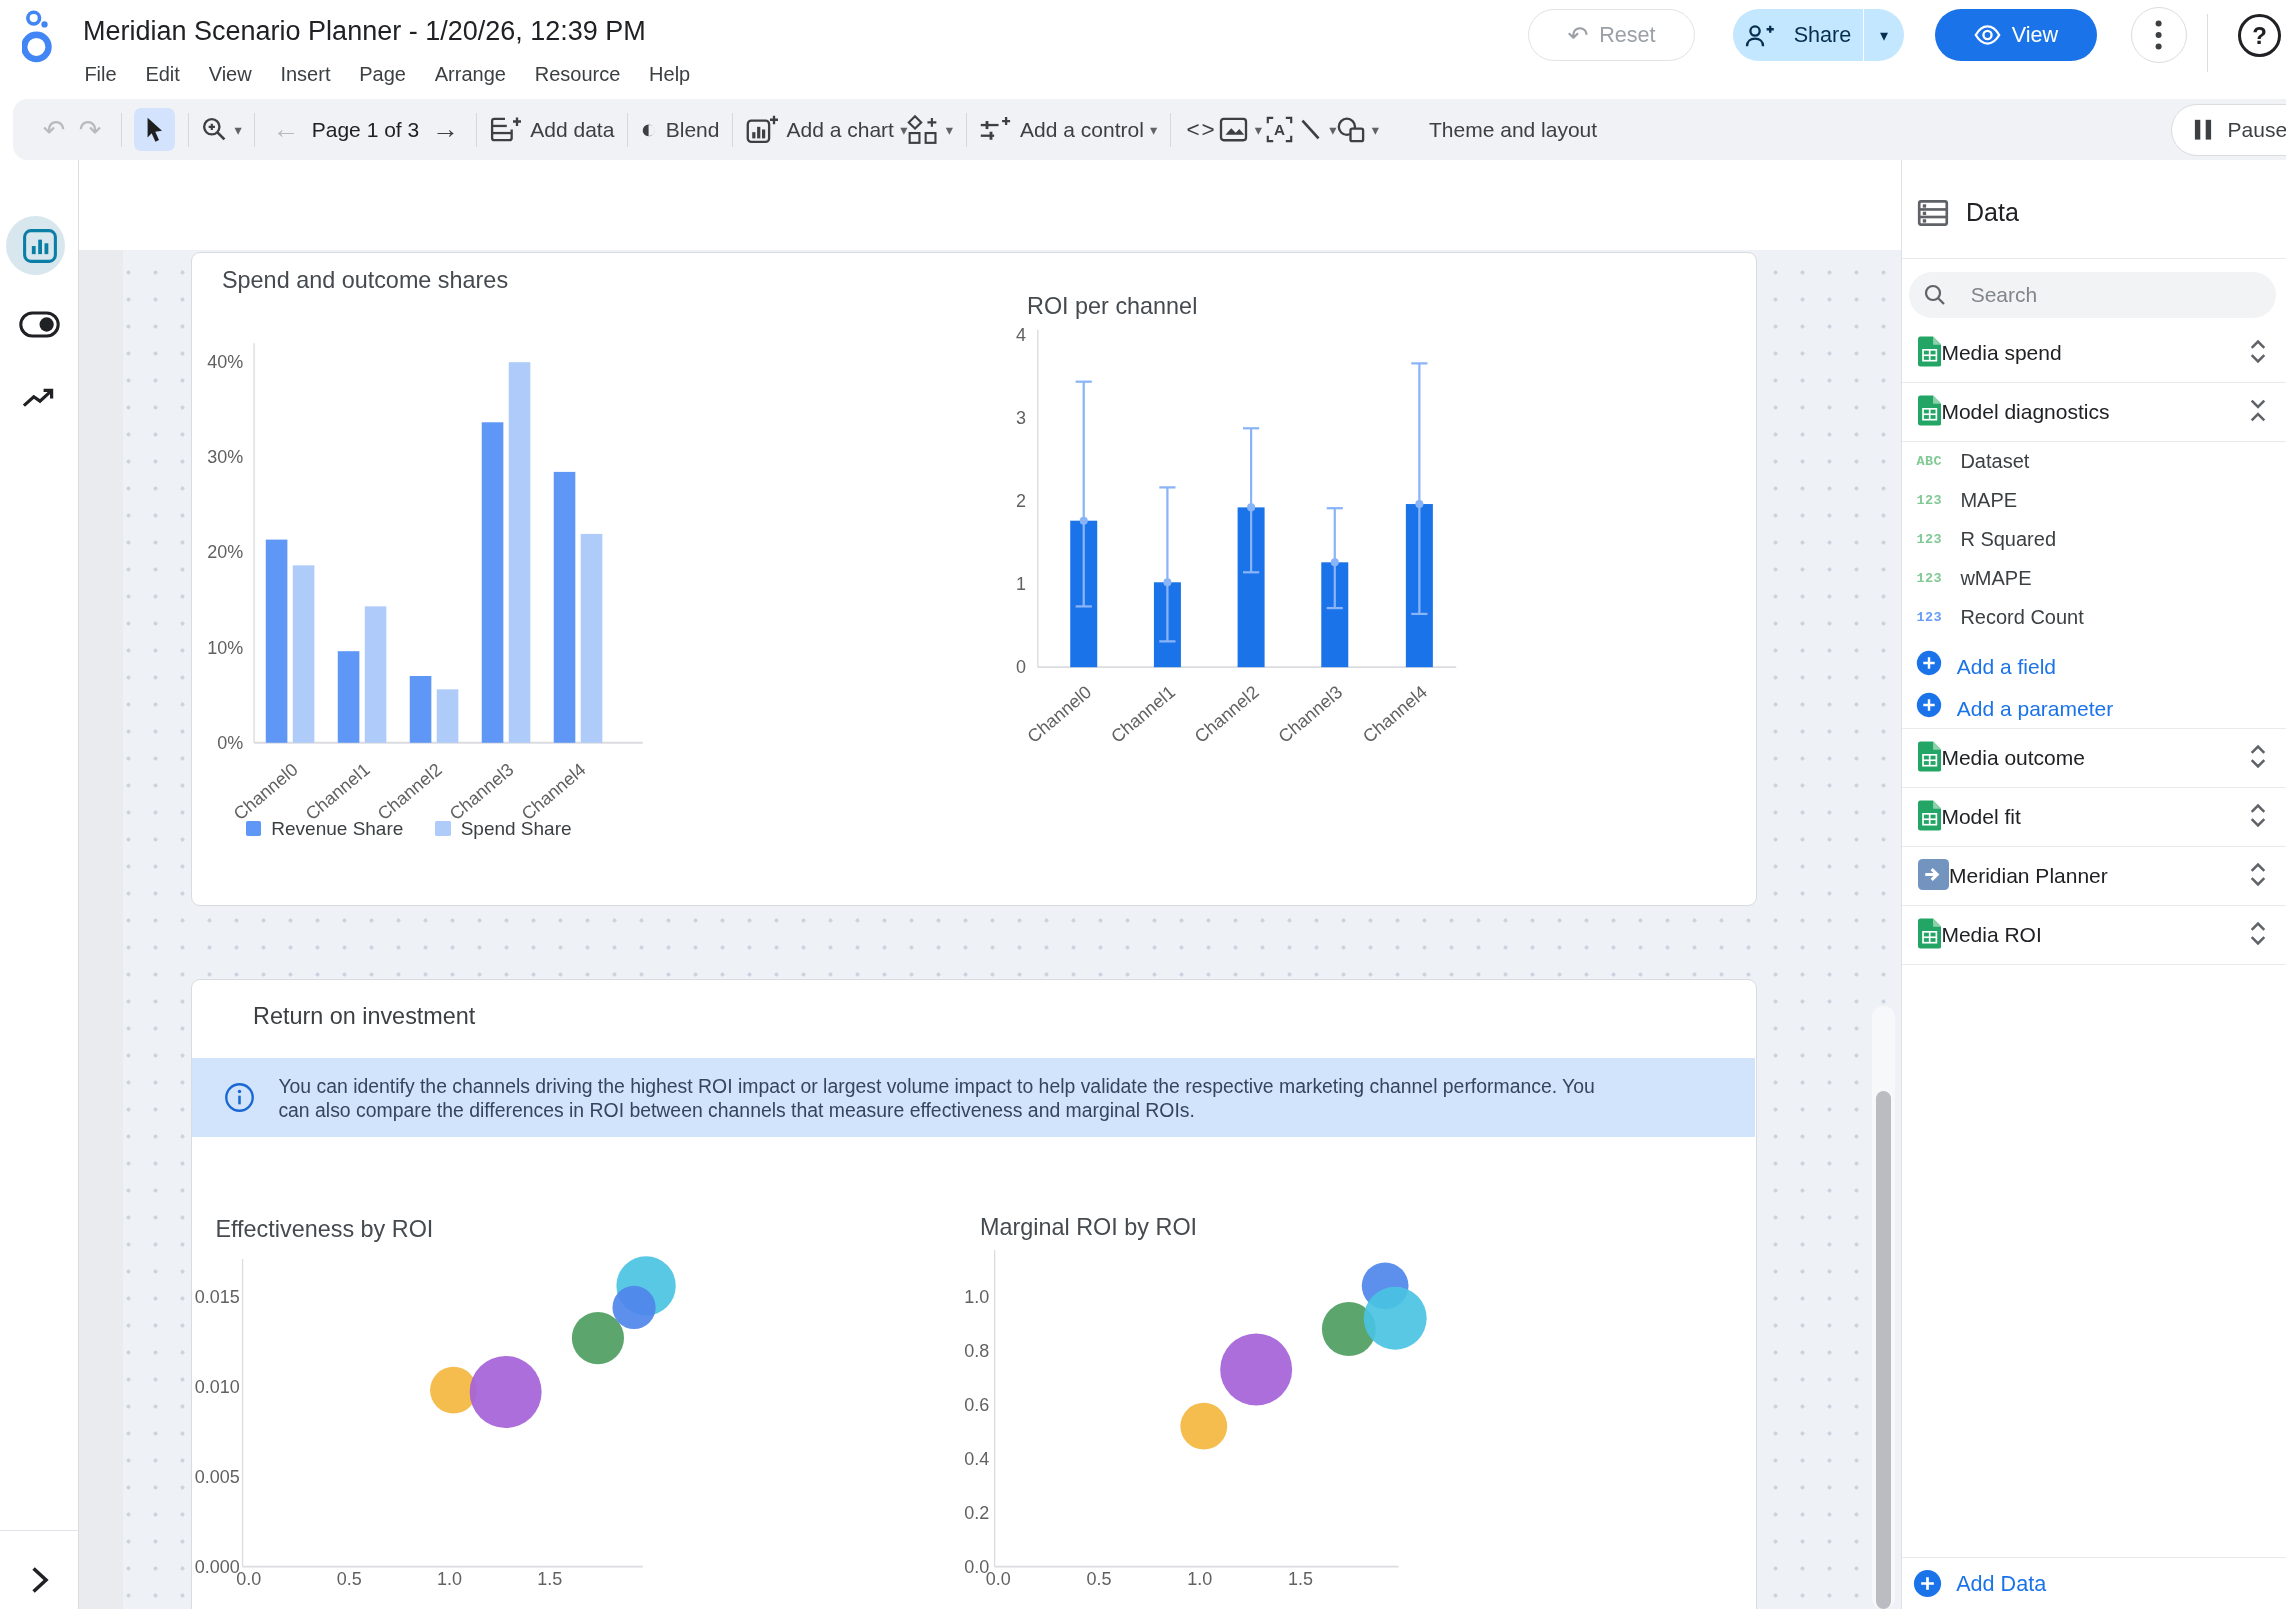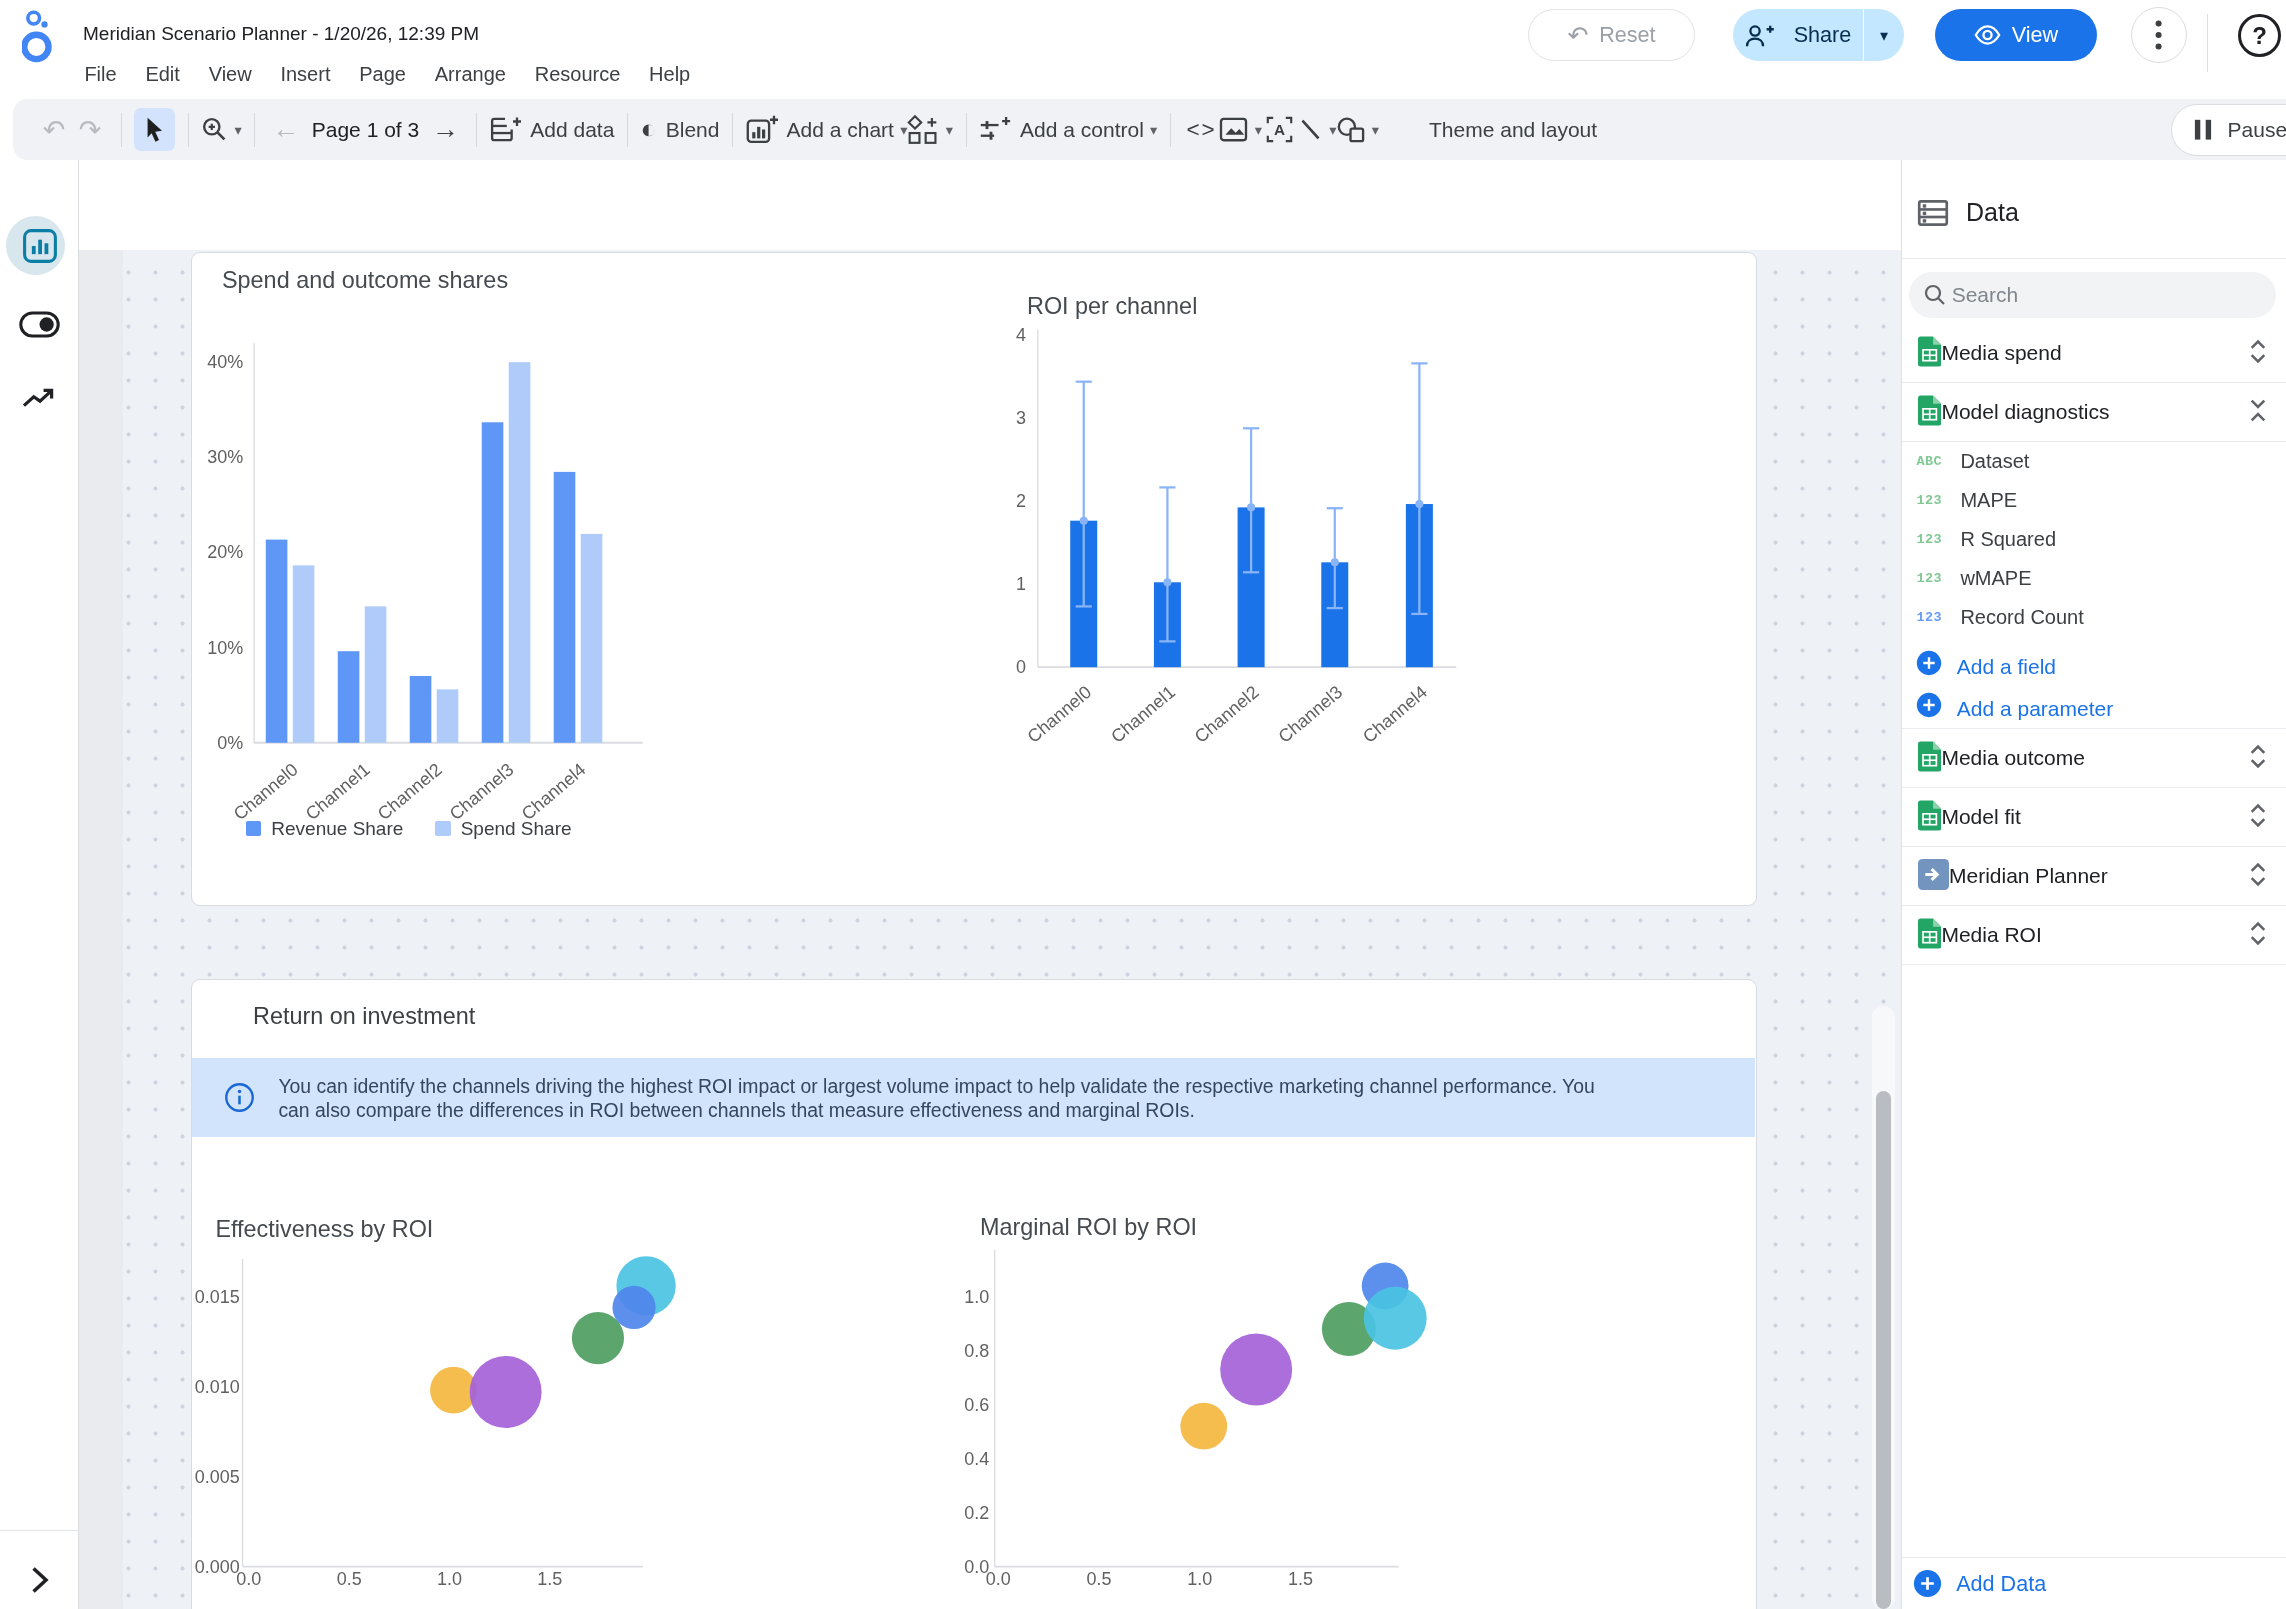--- a/index.html
+++ b/index.html
@@ -2,21 +2,21 @@
 <html style="font-size:14.4px"><head>
 <meta charset="utf-8">
 <style>
   * { margin:0; padding:0; box-sizing:border-box; }
   html,body { width:2286px; height:1609px; overflow:hidden; background:#fff;
     font-family:"Liberation Sans", sans-serif; position:relative; }
 
   
   .app-header { position:absolute; left:0; top:0; width:2286px; height:97px; background:#fff; }
   .logo { position:absolute; left:21.6px; top:9px; }
-  .doc-title { position:absolute; left:83px; top:23px; font-size:19px; color:#202124; }
+  .doc-title { position:absolute; left:83px; top:16px; font-size:27px; color:#202124; }
   .menubar { position:absolute; left:70px; top:50px; display:flex; }
   .menu-item { font-size:20px; color:#3c4043; padding:5.4px 14.4px; cursor:pointer; border-radius:5.4px;margin-top:8px; }
   .hdr-btn { position:absolute; top:9px; height:52px; border-radius:26px; display:flex;
     align-items:center; justify-content:center; font-size:21.6px; border:none; cursor:pointer;
     font-family:"Liberation Sans",sans-serif; }
   .reset-hdr { left:1528px; width:167px; background:#fff; border:1.4px solid #e1e3e6; color:#9aa0a6; gap:10.8px; }
   .share-wrap { position:absolute; left:1733px; top:9px; width:171px; height:52px; border-radius:26px;
     background:#c2e7ff; display:flex; align-items:center; }
   .share-main { flex:1; display:flex; align-items:center; justify-content:center; gap:20px;
     font-size:21.6px; color:#062e4f; font-weight:500; height:100%; border:none; background:none; cursor:pointer;}
@@ -101,21 +101,21 @@
   .scroll-thumb { position:absolute; left:1797px; top:841px; width:15.3px; height:518px;
     background:#b9bdc2; border-radius:8px; }
 
   
   .data-panel { position:absolute; left:1901px; top:0; width:385px; height:1449px; background:#fff;
     border-left:0.9px solid #dde0e4; }
   .dp-header { position:absolute; left:0; top:0; width:100%; height:98px; }
   .dp-title { position:absolute; left:64px; top:38px; font-size:25px; color:#202124; font-weight:500; }
   .dp-div { position:absolute; left:0; width:100%; height:0.9px; background:#e8eaed; }
   .dp-search { position:absolute; left:7.2px; top:112px; width:367px; height:46px; border-radius:23.4px;
-    background:#f1f3f4; display:flex; align-items:center; padding-left:13.5px; gap:5px; }
+    background:#f1f3f4; display:flex; align-items:center; padding-left:13.5px; gap:24px; }
   .dp-search input { border:none; background:none; outline:none; font-size:21px; color:#3c4043;
     font-family:"Liberation Sans",sans-serif; width:270px; }
   .dp-search input::placeholder { color:#80868b; }
   #dp-list { position:absolute; left:0; top:164px; width:100%; }
   .src-row { height:59px; display:flex; align-items:center; padding:0 18px 0 16px;
     border-bottom:0.9px solid #e8eaed; cursor:pointer; }
   .src-row .lbl { font-size:21px; color:#202124; flex:1; }
   .field-row { height:39px; display:flex; align-items:center; padding-left:14.4px; cursor:pointer; }
   .field-row .lbl { font-size:20px; color:#3c4043; margin-left:10px; }
   .ficon { width:34px; font-size:13.5px; font-weight:bold; letter-spacing:0.5px; text-align:left;

